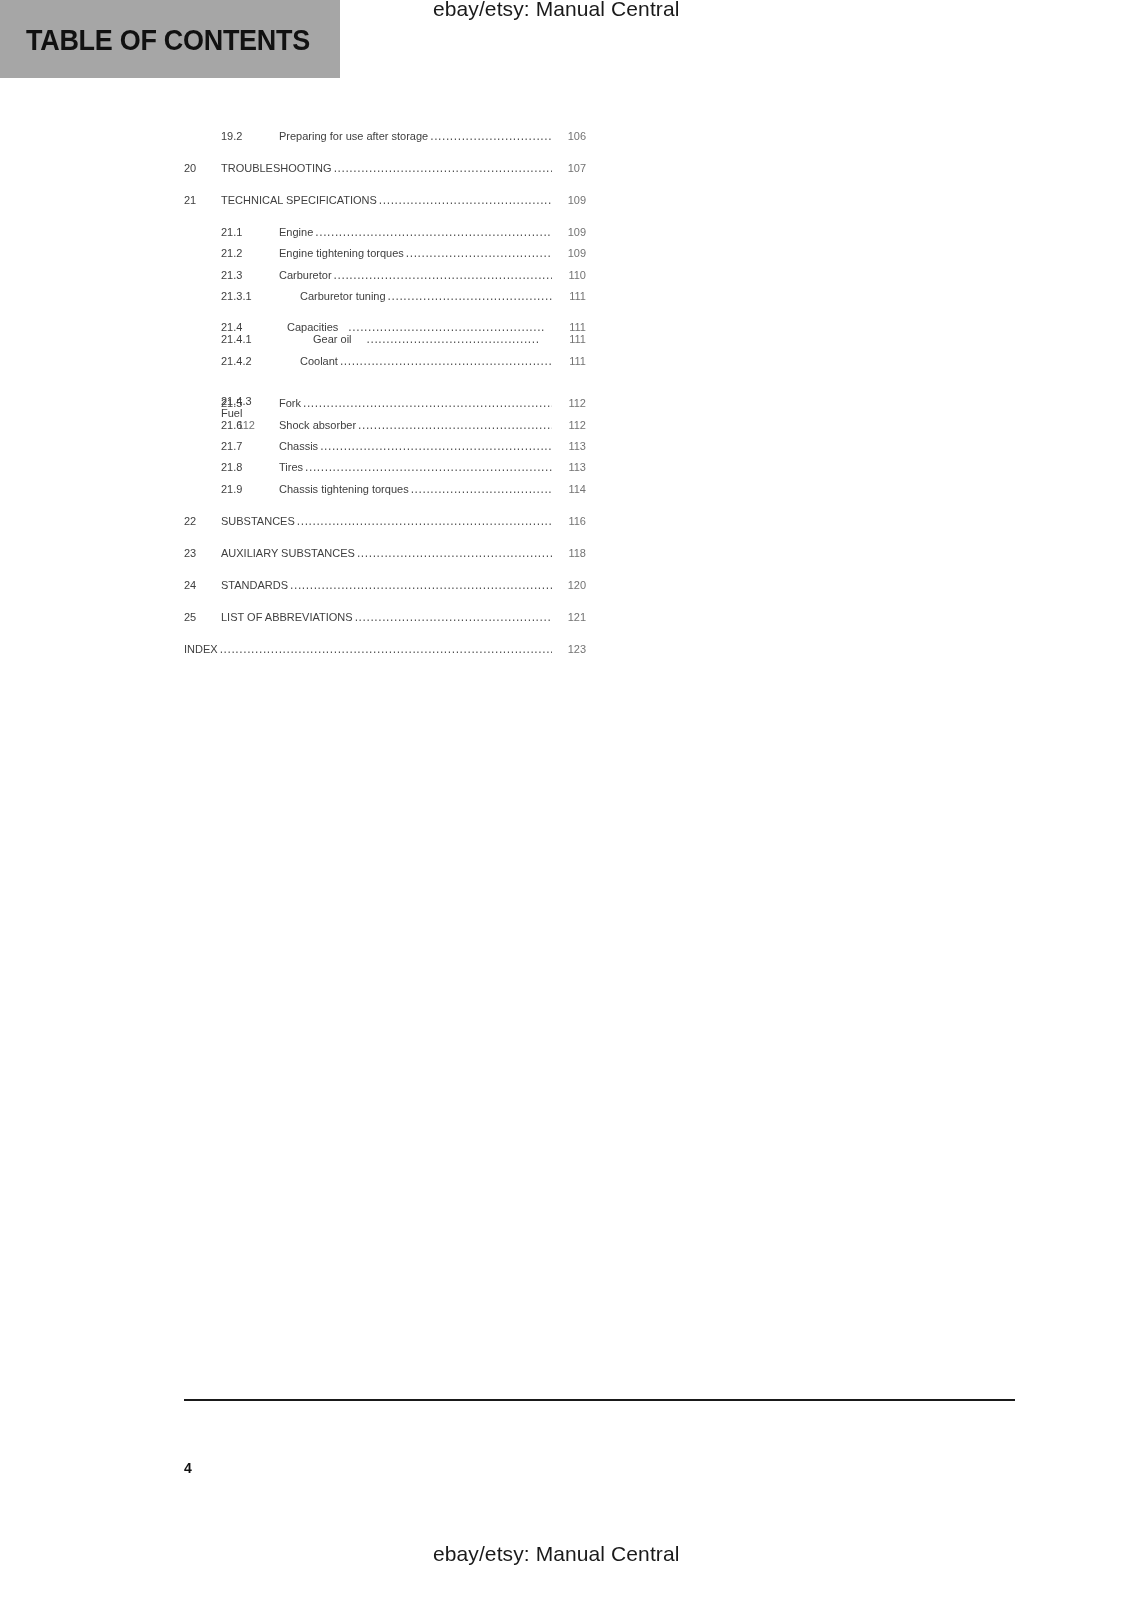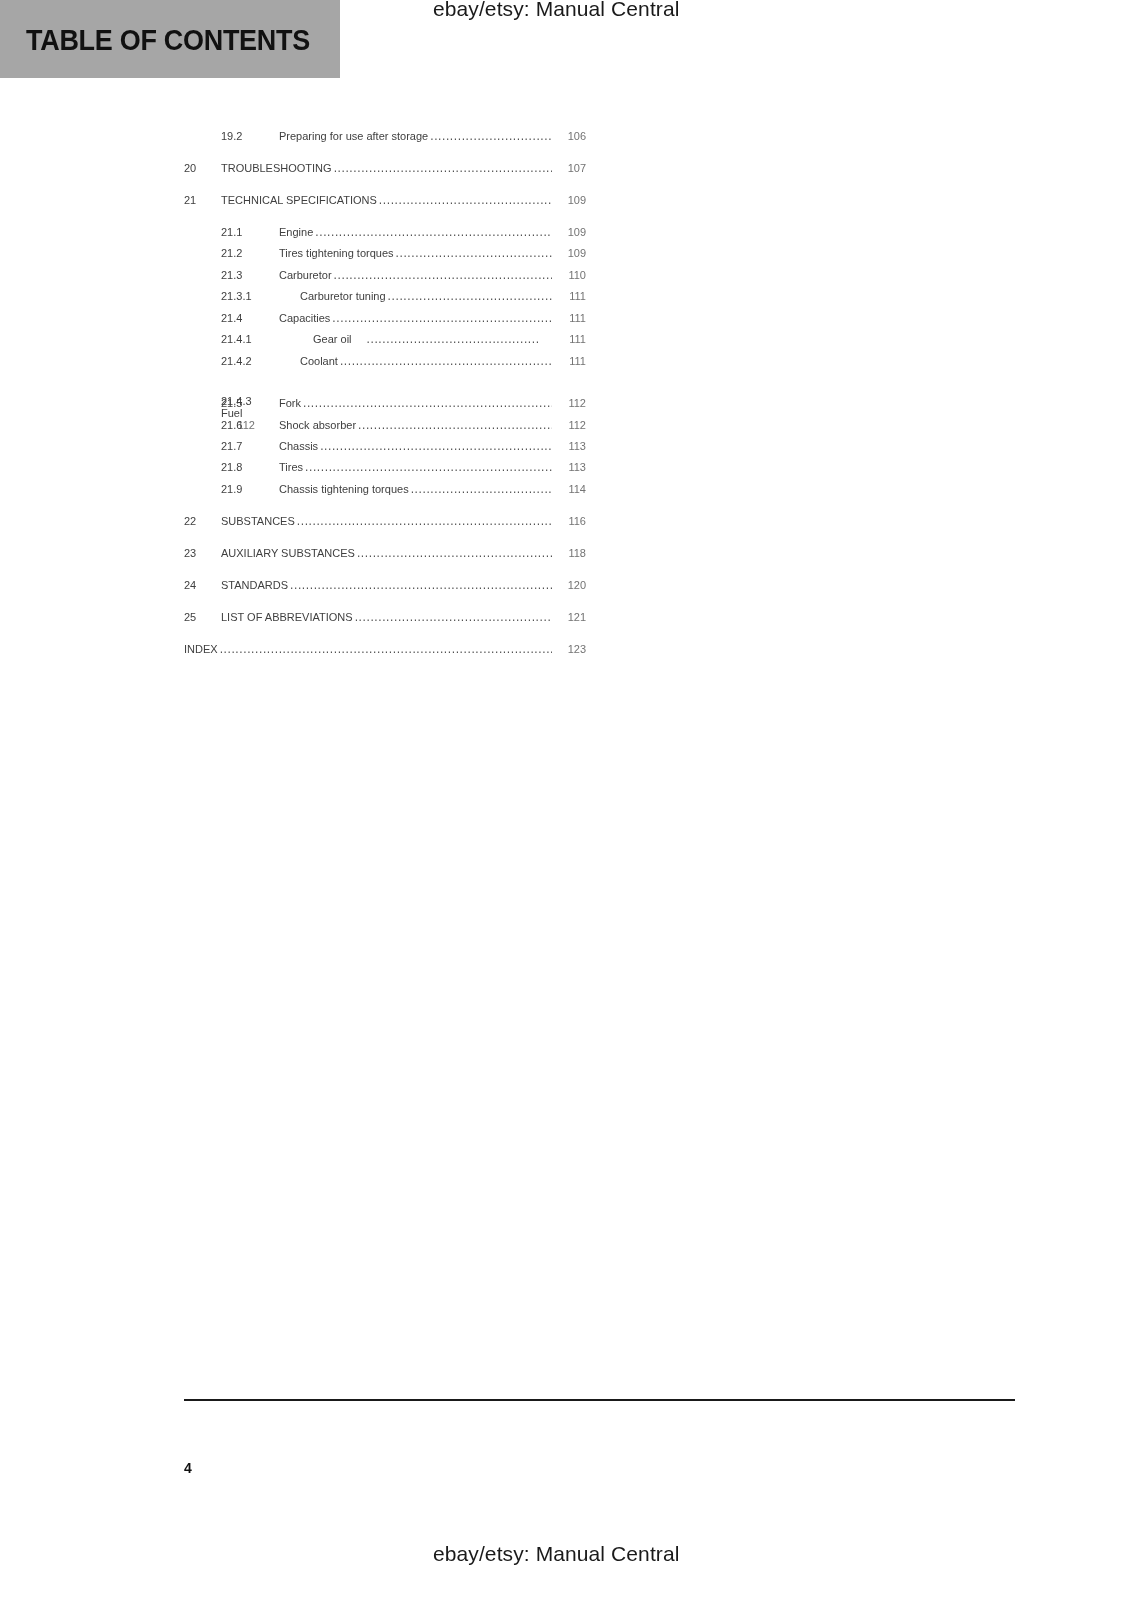--- a/index.html
+++ b/index.html
@@ -138,40 +138,40 @@
 
   <div class="toc-row" style="top:225px; left:221px; width:365px;">
     <span class="toc-num" style="width:58px;">21.1</span>
     <span class="toc-label">Engine</span>
     <span class="toc-leader"></span>
     <span class="toc-page">109</span>
   </div>
 
   <div class="toc-row" style="top:246px; left:221px; width:365px;">
     <span class="toc-num" style="width:58px;">21.2</span>
-    <span class="toc-label">Tires tightening torques</span>
+    <span class="toc-label">Engine tightening torques</span>
     <span class="toc-leader"></span>
     <span class="toc-page">109</span>
   </div>
 
   <div class="toc-row" style="top:268px; left:221px; width:365px;">
     <span class="toc-num" style="width:58px;">21.3</span>
     <span class="toc-label">Carburetor</span>
     <span class="toc-leader"></span>
     <span class="toc-page">110</span>
   </div>
 
   <div class="toc-row" style="top:289px; left:221px; width:365px;">
     <span class="toc-num" style="width:79px;">21.3.1</span>
     <span class="toc-label">Carburetor tuning</span>
     <span class="toc-leader"></span>
     <span class="toc-page">111</span>
   </div>
 
-  <div class="toc-row" style="top:311px; left:221px; width:365px;">
+  <div class="toc-row" style="top:320px; left:221px; width:365px;gap:8px;">
     <span class="toc-num" style="width:58px;">21.4</span>
     <span class="toc-label">Capacities</span>
     <span class="toc-leader"></span>
     <span class="toc-page">111</span>
   </div>
 
   <div class="toc-row" style="top:332px; left:221px; width:365px;gap:13px;">
     <span class="toc-num" style="width:79px;">21.4.1</span>
     <span class="toc-label">Gear oil</span>
     <span class="toc-leader"></span>

